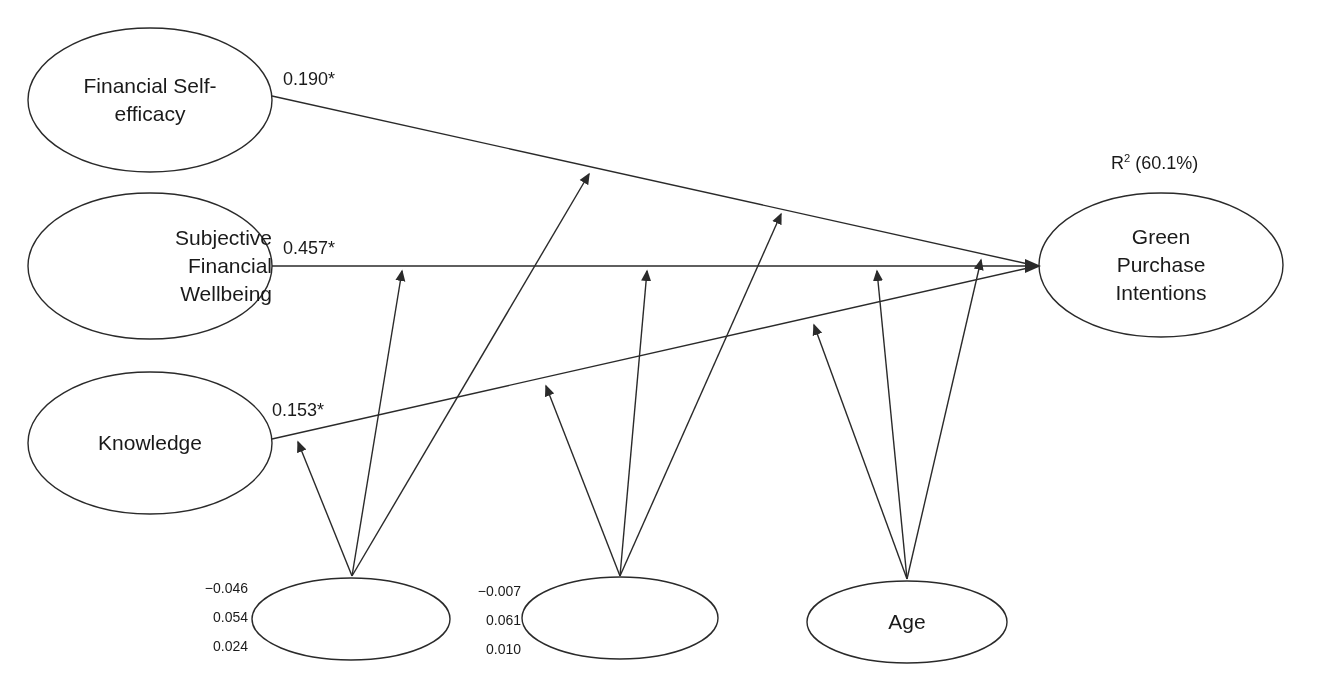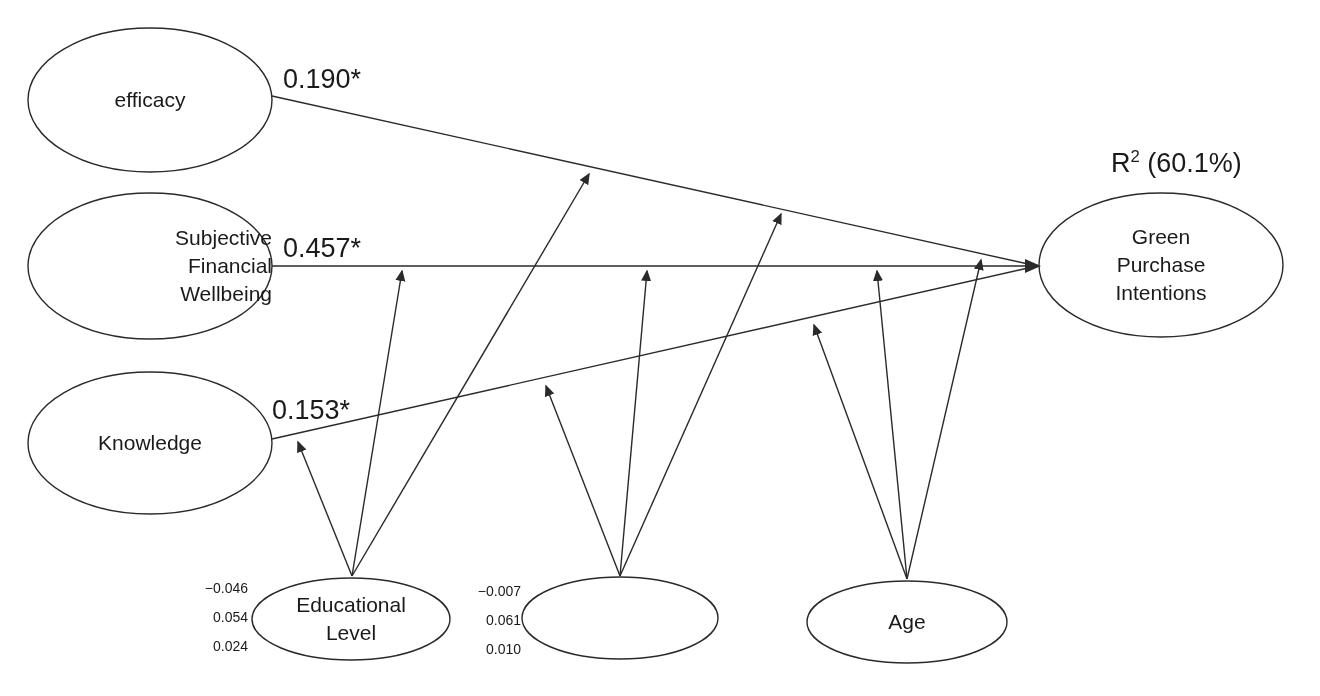--- a/index.html
+++ b/index.html
@@ -19,21 +19,21 @@
     flex-direction: column;
     align-items: center;
     justify-content: center;
     text-align: center;
     font-size: 21px;
     line-height: 28px;
     pointer-events: none;
   }
   .coef {
     position: absolute;
-    font-size: 27px;
+    font-size: 18px;
     line-height: 26px;
     white-space: nowrap;
   }
   .coef sup { font-size: 0.62em; line-height: 0; }
   .stack {
     position: absolute;
     font-size: 14px;
     line-height: 29px;
     text-align: right;
     white-space: nowrap;
@@ -71,43 +71,40 @@
     <line x1="620" y1="576" x2="546" y2="386" stroke="#2a2a2a" stroke-width="1.4" marker-end="url(#ah)"></line>
     <line x1="620" y1="576" x2="647" y2="271" stroke="#2a2a2a" stroke-width="1.4" marker-end="url(#ah)"></line>
     <line x1="620" y1="576" x2="781" y2="214" stroke="#2a2a2a" stroke-width="1.4" marker-end="url(#ah)"></line>
 
     <line x1="907" y1="579" x2="814" y2="325" stroke="#2a2a2a" stroke-width="1.4" marker-end="url(#ah)"></line>
     <line x1="907" y1="579" x2="877" y2="271" stroke="#2a2a2a" stroke-width="1.4" marker-end="url(#ah)"></line>
     <line x1="907" y1="579" x2="981" y2="260" stroke="#2a2a2a" stroke-width="1.4" marker-end="url(#ah)"></line>
   </svg>
 
   <div class="node-label" style="left:28px; top:28px; width:244px; height:144px;">
+    <div>Financial Self-</div>
     <div>efficacy</div>
   </div>
 
   <div class="node-label" style="left:28px; top:193px; width:244px; height:146px;align-items:flex-end;">
     <div>Subjective</div>
     <div>Financial</div>
     <div>Wellbeing</div>
   </div>
 
   <div class="node-label" style="left:28px; top:372px; width:244px; height:142px;">
     <div>Knowledge</div>
   </div>
 
   <div class="node-label" style="left:1039px; top:193px; width:244px; height:144px;">
     <div>Green</div>
     <div>Purchase</div>
     <div>Intentions</div>
   </div>
 
-  <div class="node-label" style="left:252px; top:578px; width:198px; height:82px;">
-    <div>Educational</div>
-    <div>Level</div>
-  </div>
 
 
   <div class="node-label" style="left:807px; top:581px; width:200px; height:82px;">
     <div>Age</div>
   </div>
 
   <div class="coef" style="left:283px; top:66px;">0.190*</div>
 
   <div class="coef" style="left:283px; top:235px;">0.457*</div>
 

